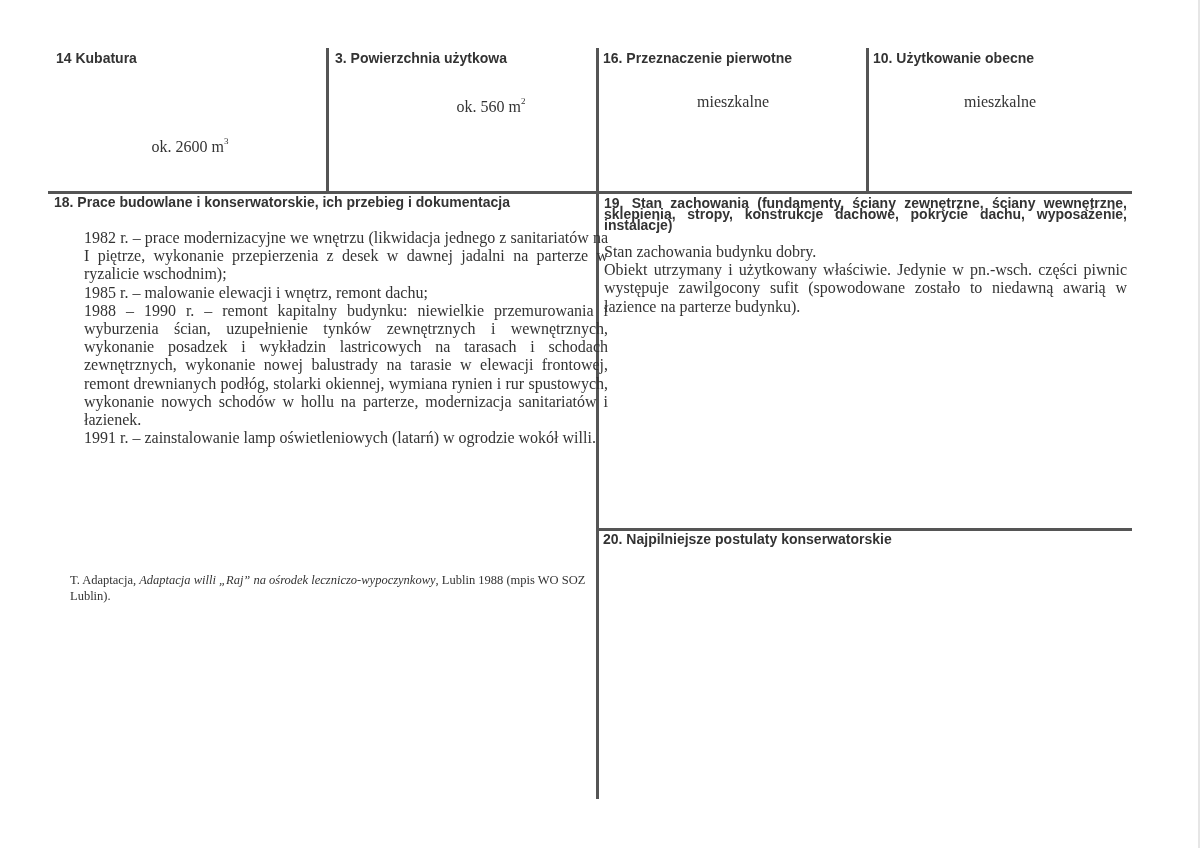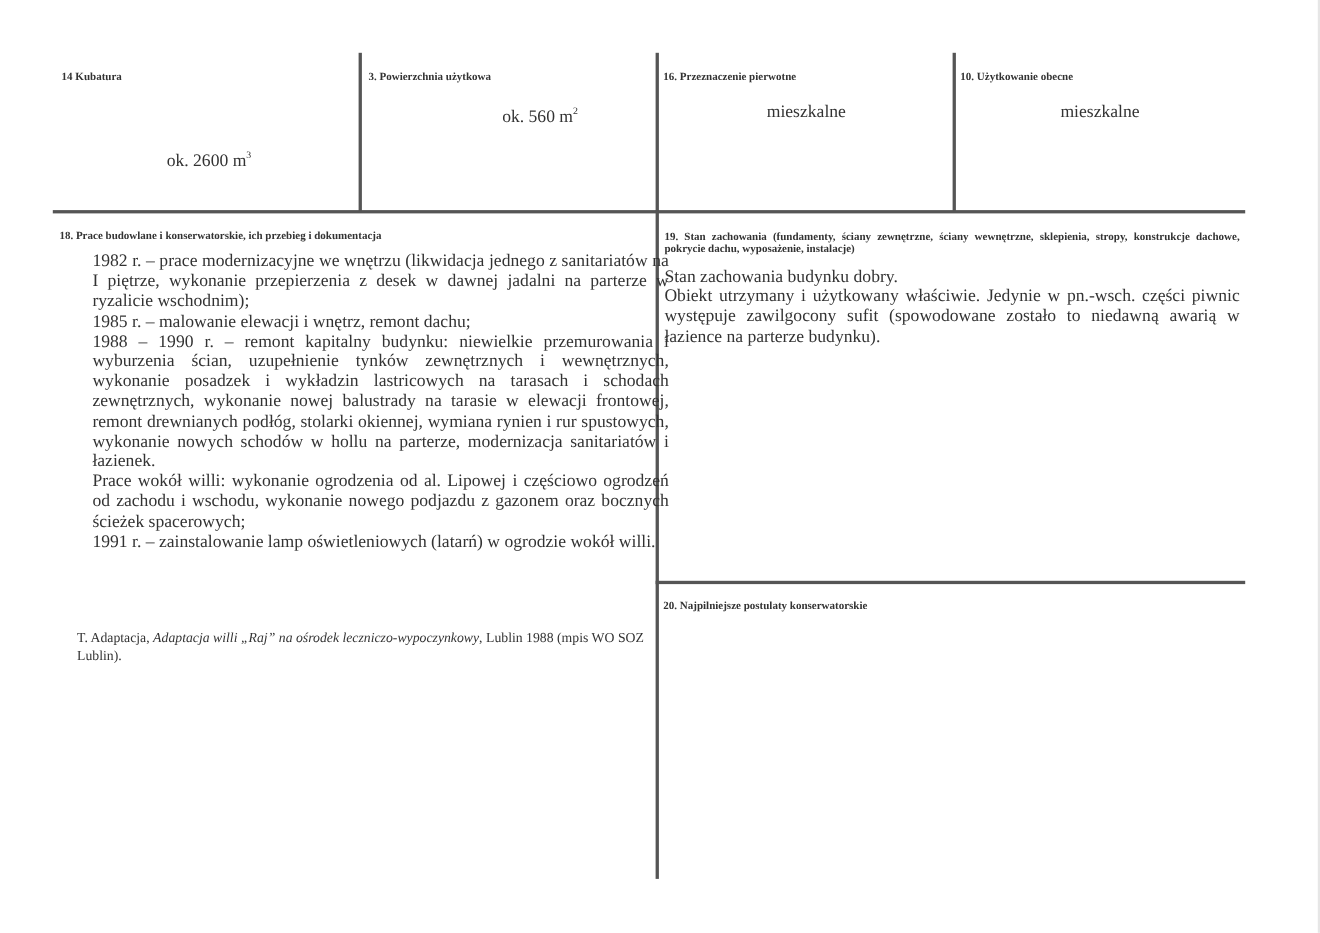--- a/index.html
+++ b/index.html
@@ -22,27 +22,26 @@
       width: 2px;
       height: 848px;
       background: #e6e6e6;
     }
     .vline, .hline {
       position: absolute;
       background: #555555;
     }
     .label {
       position: absolute;
-      font-family: Liberation Serif, serif;
+      font-family: Liberation Sans, sans-serif;
       font-weight: bold;
-      font-size: 10px;
+      font-size: 14px;
       color: #333333;
       line-height: 11px;
       white-space: nowrap;
-      margin-top: 12px;
     }
     .label.wrap {
       white-space: normal;
       text-align: justify;
     }
     .value {
       position: absolute;
       font-size: 16px;
       color: #333333;
       text-align: center;
@@ -99,21 +98,20 @@
 <div class="value" style="left:599px; top:93px; width:268px;">mieszkalne</div>
 
 <div class="label" style="left:873px; top:53px;">10. Użytkowanie obecne</div>
 <div class="value" style="left:869px; top:93px; width:262px;">mieszkalne</div>
 
 <div class="label" style="left:54px; top:197px;">18. Prace budowlane i konserwatorskie, ich przebieg i dokumentacja</div>
 <div class="body-text" style="left:84px; top:229px; width:524px;">
   <p>1982 r. – prace modernizacyjne we wnętrzu (likwidacja jednego z sanitariatów na I piętrze,  wykonanie przepierzenia z desek w dawnej jadalni na parterze w ryzalicie wschodnim);</p>
   <p>1985 r. – malowanie elewacji i wnętrz, remont dachu;</p>
   <p>1988 – 1990 r. – remont kapitalny budynku: niewielkie przemurowania i wyburzenia ścian, uzupełnienie tynków zewnętrznych i wewnętrznych, wykonanie posadzek i wykładzin lastricowych na tarasach i schodach zewnętrznych, wykonanie nowej balustrady na tarasie w elewacji frontowej, remont drewnianych podłóg, stolarki okiennej, wymiana rynien i rur spustowych, wykonanie nowych schodów w hollu na parterze, modernizacja sanitariatów i łazienek.</p>
-  <p>Prace wokół willi: wykonanie ogrodzenia od al. Lipowej i częściowo ogrodzeń od zachodu i wschodu, wykonanie nowego podjazdu z gazonem oraz bocznych ścieżek spacerowych;</p>
   <p>1991 r. – zainstalowanie lamp oświetleniowych (latarń) w ogrodzie wokół willi.</p>
 </div>
 <div class="citation" style="left:70px; top:572px; width:520px;">
   <span>T. Adaptacja, </span><i>Adaptacja willi „Raj” na ośrodek leczniczo-wypoczynkowy</i><span>, Lublin 1988 (mpis WO SOZ Lublin).</span>
 </div>
 
 <div class="label wrap" style="left:604px; top:198px; width:523px;">19. Stan zachowania (fundamenty, ściany zewnętrzne, ściany wewnętrzne, sklepienia, stropy, konstrukcje dachowe, pokrycie dachu, wyposażenie, instalacje)</div>
 <div class="body-text" style="left:604px; top:243px; width:523px;">
   <p>Stan zachowania budynku dobry.</p>
   <p>Obiekt utrzymany i użytkowany właściwie. Jedynie w pn.-wsch. części piwnic występuje zawilgocony sufit (spowodowane zostało to niedawną awarią w łazience na parterze budynku).</p>

